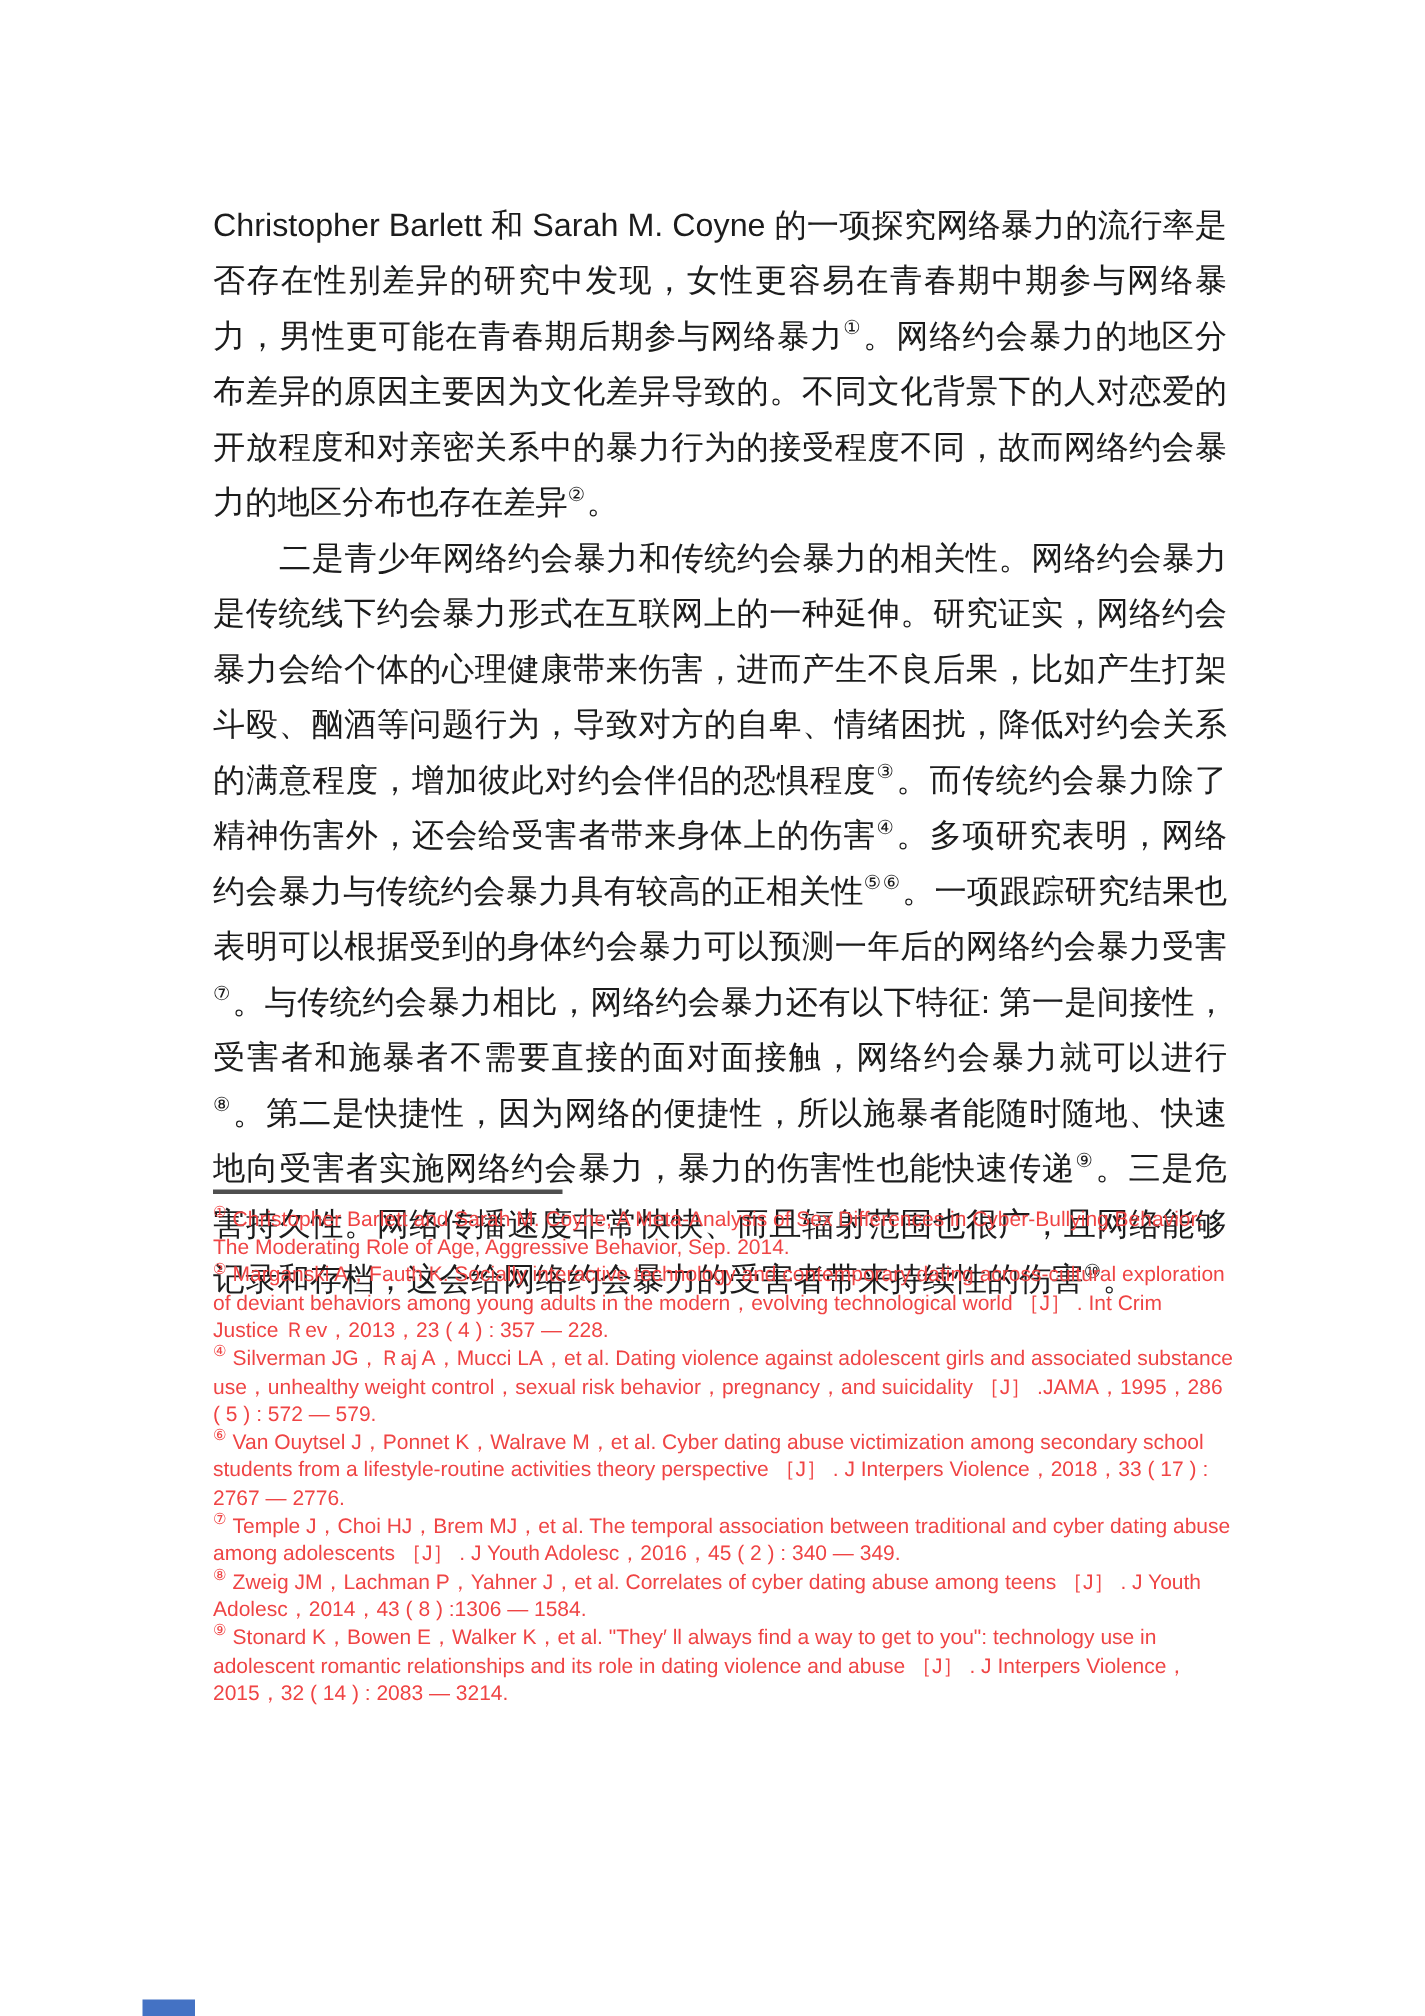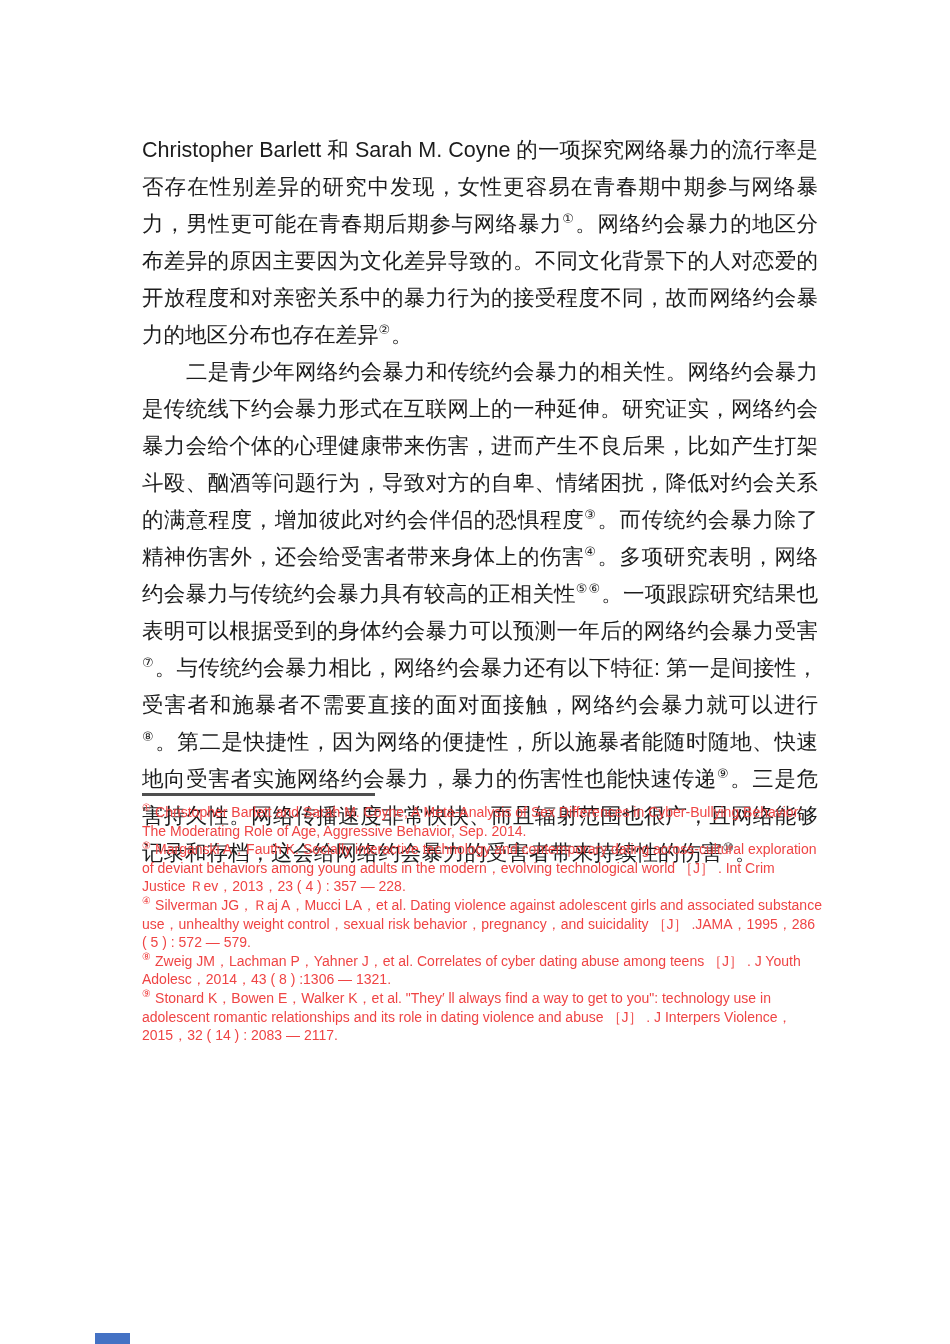--- a/index.html
+++ b/index.html
@@ -83,19 +83,21 @@
     <p class="para p1">Christopher Barlett 和 Sarah M. Coyne 的一项探究网络暴力的流行率是否存在性别差异的研究中发现，女性更容易在青春期中期参与网络暴力，男性更可能在青春期后期参与网络暴力<sup>①</sup>。网络约会暴力的地区分布差异的原因主要因为文化差异导致的。不同文化背景下的人对恋爱的开放程度和对亲密关系中的暴力行为的接受程度不同，故而网络约会暴力的地区分布也存在差异<sup>②</sup>。</p>
     <p class="para p2">二是青少年网络约会暴力和传统约会暴力的相关性。网络约会暴力是传统线下约会暴力形式在互联网上的一种延伸。研究证实，网络约会暴力会给个体的心理健康带来伤害，进而产生不良后果，比如产生打架斗殴、酗酒等问题行为，导致对方的自卑、情绪困扰，降低对约会关系的满意程度，增加彼此对约会伴侣的恐惧程度<sup>③</sup>。而传统约会暴力除了精神伤害外，还会给受害者带来身体上的伤害<sup>④</sup>。多项研究表明，网络约会暴力与传统约会暴力具有较高的正相关性<sup>⑤⑥</sup>。一项跟踪研究结果也表明可以根据受到的身体约会暴力可以预测一年后的网络约会暴力受害<sup>⑦</sup>。与传统约会暴力相比，网络约会暴力还有以下特征: 第一是间接性，受害者和施暴者不需要直接的面对面接触，网络约会暴力就可以进行<sup>⑧</sup>。第二是快捷性，因为网络的便捷性，所以施暴者能随时随地、快速地向受害者实施网络约会暴力，暴力的伤害性也能快速传递<sup>⑨</sup>。三是危害持久性。网络传播速度非常快快、而且辐射范围也很广，且网络能够记录和存档，这会给网络约会暴力的受害者带来持续性的伤害<sup>⑩</sup>。</p>
   </div>
 
   <div class="fn-sep"></div>
 
   <div class="footnotes">
     <div class="footnote"><sup class="fn-marker">①</sup><span class="fn-text">Christopher Barlett and Sarah M. Coyne, A Meta-Analysis of Sex Differences in Cyber-Bullying Behavior: The Moderating Role of Age, Aggressive Behavior, Sep. 2014.</span></div>
     <div class="footnote"><sup class="fn-marker">②</sup><span class="fn-text">Marganski A，Fauth K. Socially interactive technology and contemporary dating across-cultural exploration of deviant behaviors among young adults in the modern，evolving technological world ［J］ . Int Crim Justice Ｒev，2013，23 ( 4 ) : 357 — 228.</span></div>
     <div class="footnote"><sup class="fn-marker">④</sup><span class="fn-text">Silverman JG，Ｒaj A，Mucci LA，et al. Dating violence against adolescent girls and associated substance use，unhealthy weight control，sexual risk behavior，pregnancy，and suicidality ［J］ .JAMA，1995，286 ( 5 ) : 572 — 579.</span></div>
-    <div class="footnote"><sup class="fn-marker">⑧</sup><span class="fn-text">Zweig JM，Lachman P，Yahner J，et al. Correlates of cyber dating abuse among teens ［J］ . J Youth Adolesc，2014，43 ( 8 ) :1306 — 1321.</span></div>
-    <div class="footnote"><sup class="fn-marker">⑨</sup><span class="fn-text">Stonard K，Bowen E，Walker K，et al. "They′ ll always find a way to get to you": technology use in adolescent romantic relationships and its role in dating violence and abuse ［J］ . J Interpers Violence，2015，32 ( 14 ) : 2083 — 2117.</span></div>
+    <div class="footnote"><sup class="fn-marker">⑥</sup><span class="fn-text">Van Ouytsel J，Ponnet K，Walrave M，et al. Cyber dating abuse victimization among secondary school students from a lifestyle-routine activities theory perspective ［J］ . J Interpers Violence，2018，33 ( 17 ) : 2767 — 2776.</span></div>
+    <div class="footnote"><sup class="fn-marker">⑦</sup><span class="fn-text">Temple J，Choi HJ，Brem MJ，et al. The temporal association between traditional and cyber dating abuse among adolescents ［J］ . J Youth Adolesc，2016，45 ( 2 ) : 340 — 349.</span></div>
+    <div class="footnote"><sup class="fn-marker">⑧</sup><span class="fn-text">Zweig JM，Lachman P，Yahner J，et al. Correlates of cyber dating abuse among teens ［J］ . J Youth Adolesc，2014，43 ( 8 ) :1306 — 1584.</span></div>
+    <div class="footnote"><sup class="fn-marker">⑨</sup><span class="fn-text">Stonard K，Bowen E，Walker K，et al. "They′ ll always find a way to get to you": technology use in adolescent romantic relationships and its role in dating violence and abuse ［J］ . J Interpers Violence，2015，32 ( 14 ) : 2083 — 3214.</span></div>
   </div>
 
   <div class="blue-fragment"></div>
 
 </div>
 
 </body></html>

